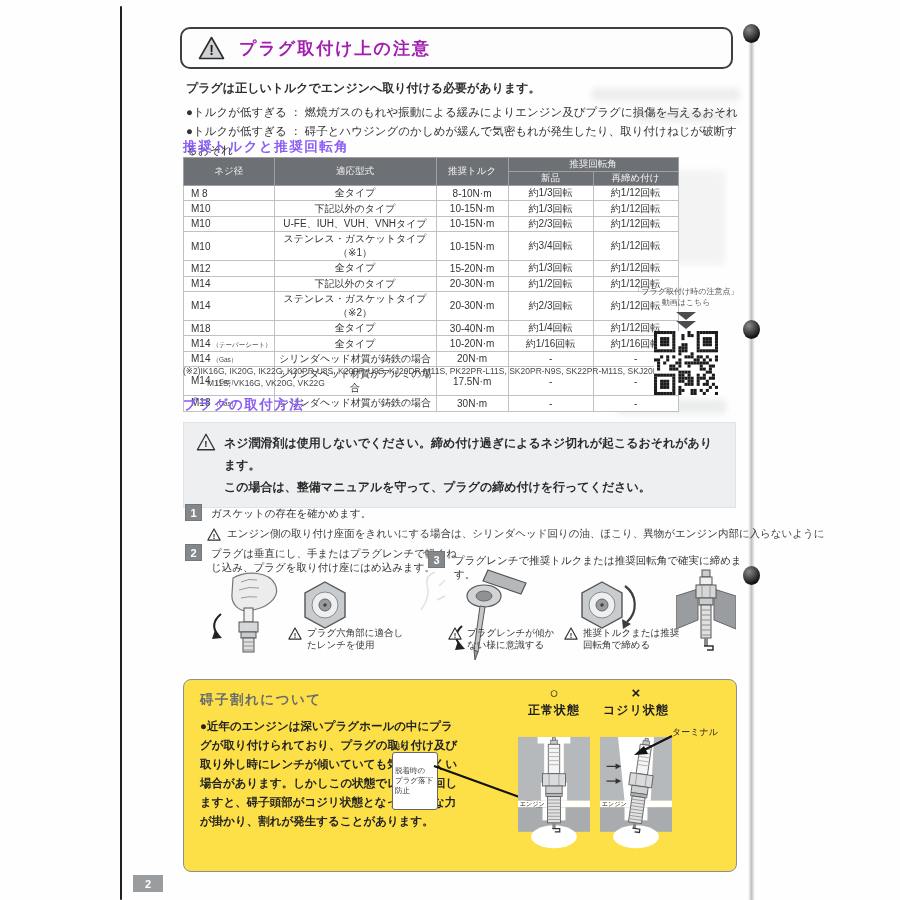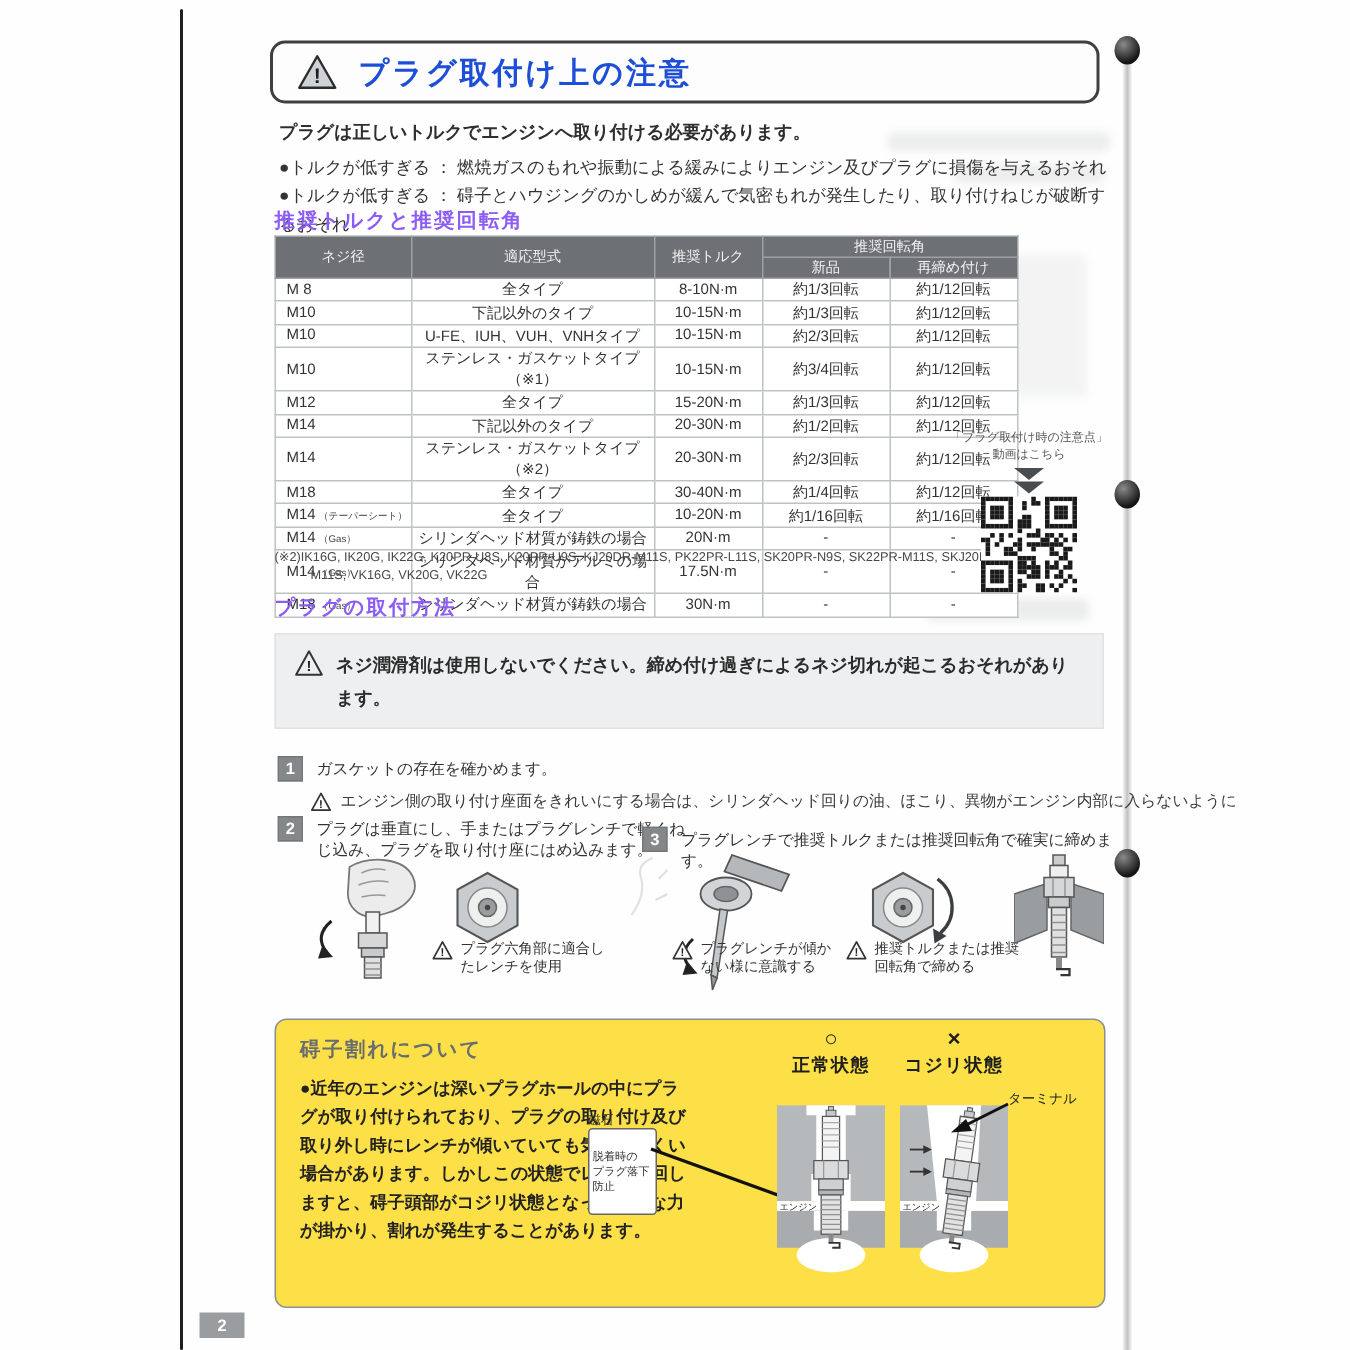--- a/index.html
+++ b/index.html
@@ -8,21 +8,21 @@
   
   .left-edge{position:absolute;left:120px;top:6px;width:2px;height:894px;background:#1f1f1f;border-radius:2px;}
   .bind-strip{position:absolute;left:748px;top:28px;width:7px;height:872px;
               background:linear-gradient(to right,#ffffff,#c2c2c2 50%,#ffffff);}
   .bind-dot{position:absolute;width:17px;height:19px;border-radius:50%;
             background:radial-gradient(circle at 35% 30%,#8a8a8a,#151515 70%);}
   .smudge{position:absolute;background:#e6e7e8;filter:blur(3px);opacity:.75;border-radius:4px;}
   
   .title-box{position:absolute;left:180px;top:27px;width:553px;height:42px;border:2px solid #3d4043;
              border-radius:10px;background:#fdfdfd;display:flex;align-items:center;gap:14px;padding-left:16px;box-sizing:border-box;}
-  .title-text{font-size:20px;font-weight:bold;letter-spacing:2px;color:#1d4ed8;}
+  .title-text{font-size:17px;font-weight:bold;letter-spacing:2px;color:#a21caf;}
   
   .intro{position:absolute;left:186px;top:80px;width:556px;}
   .intro .lead{font-size:12px;font-weight:700;margin-bottom:6px;}
   .intro .bullet{font-size:11.5px;font-weight:500;line-height:19px;color:#333;}
   .sec-head{position:absolute;color:#8b5cf6;font-weight:bold;font-size:13.5px;letter-spacing:1.5px;}
   
   .torque-table{position:absolute;left:183px;top:157px;border-collapse:collapse;table-layout:fixed;
                 font-size:10px;border:1px solid #9a9da0;background:#fff;}
   .torque-table th{background:#6d7074;color:#f2f2f2;font-weight:500;border:1px solid #9ea1a4;
                    font-size:9.5px;height:13px;padding:0;}
@@ -443,20 +443,21 @@
   <div class="sec-head" style="left:183px;top:396px;">プラグの取付方法</div>
 
   <div class="warn-box">
     <span class="w-icon">
       <svg width="20" height="18" viewBox="0 0 24 22">
           <path d="M12 1.5 L22.5 20.5 H1.5 Z" fill="#edeff0" stroke="#333" stroke-width="1.6" stroke-linejoin="round"></path>
           <text x="12" y="17.5" text-anchor="middle" font-size="12" font-weight="bold" fill="#222">!</text>
         </svg>
     </span>
     <div class="w-line">ネジ潤滑剤は使用しないでください。締め付け過ぎによるネジ切れが起こるおそれがあります。</div>
+    <div class="w-line">この場合は、整備マニュアルを守って、プラグの締め付けを行ってください。</div>
   </div>
 
   <div class="step" style="left:185px;top:504px;">
     <div class="step-badge">1</div>
     <div class="step-text">ガスケットの存在を確かめます。</div>
   </div>
   <div class="step-note">
     <span>
       <svg width="14" height="13" viewBox="0 0 24 22">
           <path d="M12 1.5 L22.5 20.5 H1.5 Z" fill="#fff" stroke="#333" stroke-width="2" stroke-linejoin="round"></path>

